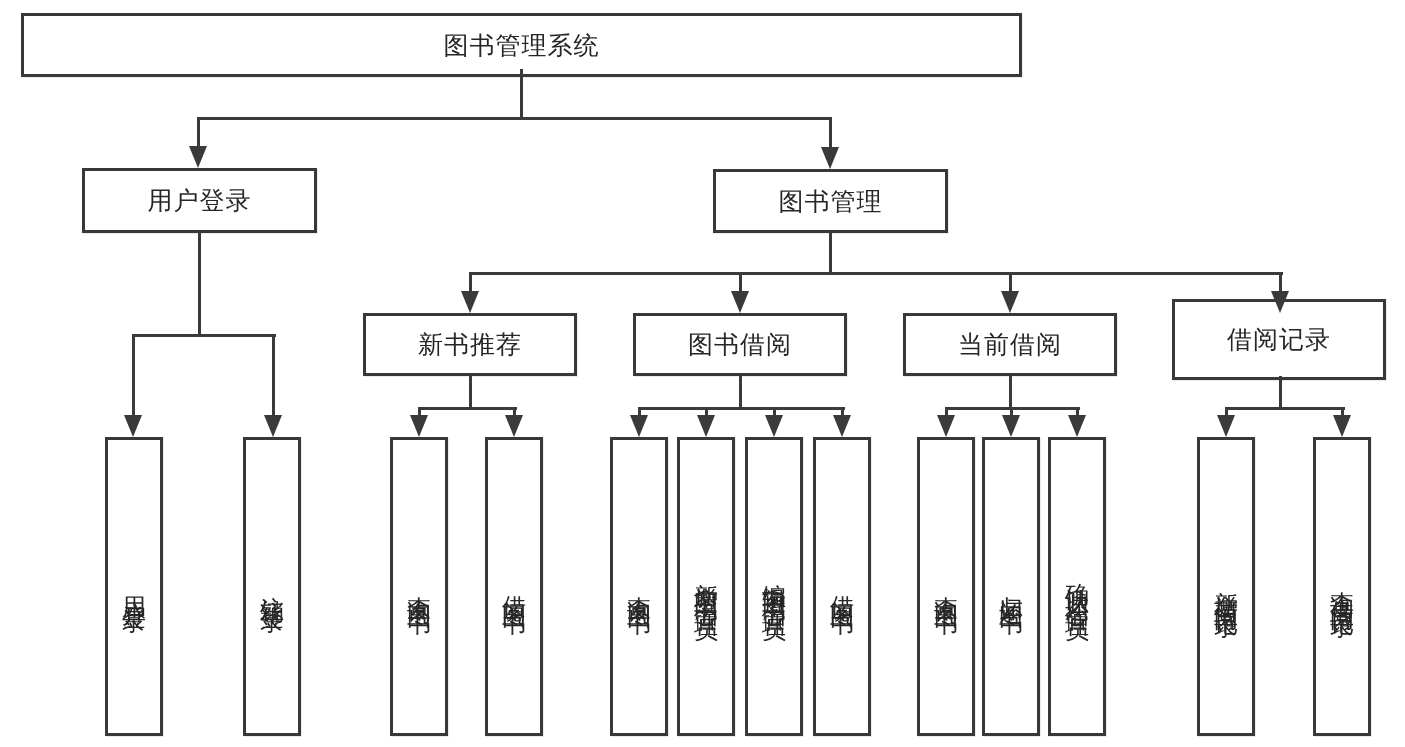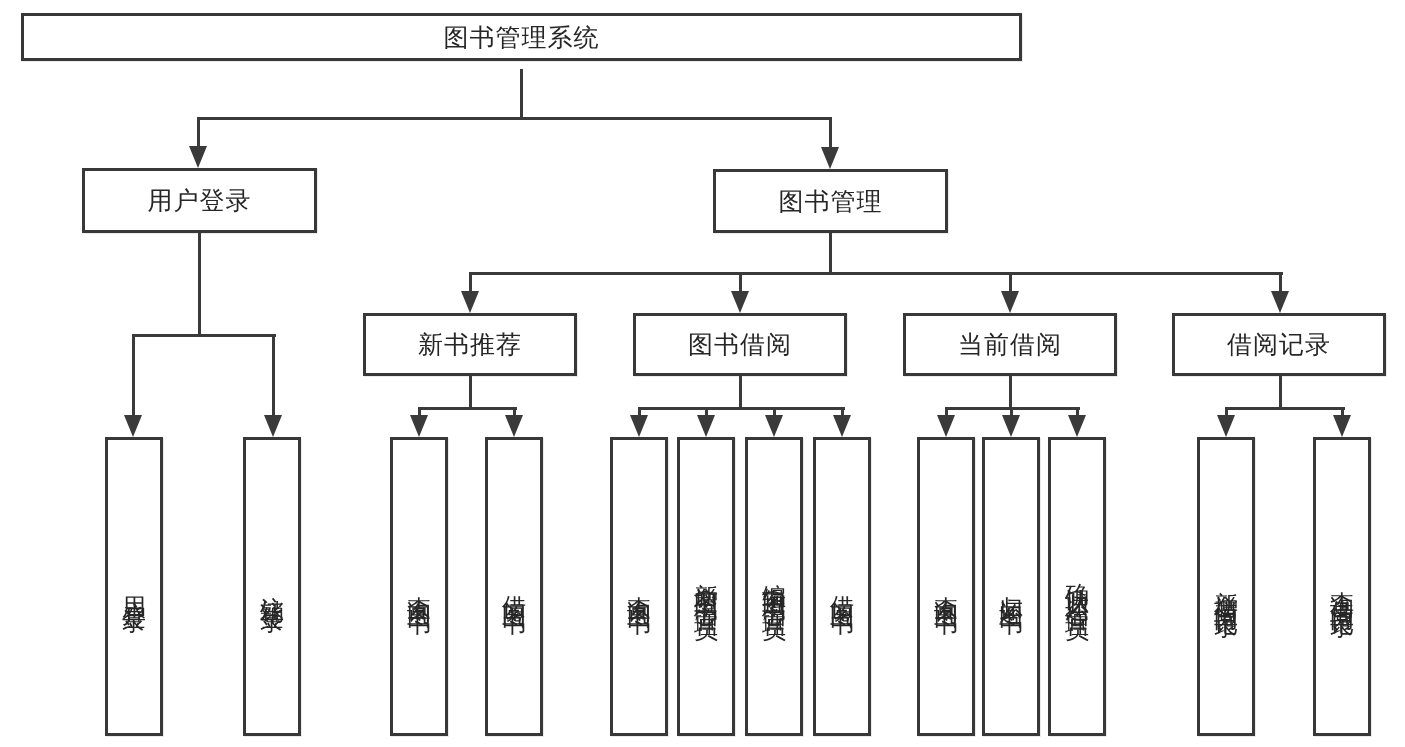--- a/index.html
+++ b/index.html
@@ -56,29 +56,29 @@
     letter-spacing:1px;
     text-shadow:0 0 2px #ffffff;
     white-space:nowrap;
   }
 </style>
 </head>
 <body>
 
 <div id="stage">
 
-  <div class="node" style="left:21px;top:13px;width:1001px;height:48px;">图书管理系统</div>
+  <div class="node" style="left:21px;top:13px;width:1001px;height:64px;">图书管理系统</div>
 
   <div class="node" style="left:82px;top:168px;width:235px;height:65px;">用户登录</div>
   <div class="node" style="left:363px;top:313px;width:214px;height:63px;">新书推荐</div>
 
   <div class="node" style="left:713px;top:169px;width:235px;height:64px;">图书管理</div>
   <div class="node" style="left:633px;top:313px;width:214px;height:63px;">图书借阅</div>
   <div class="node" style="left:903px;top:313px;width:214px;height:63px;">当前借阅</div>
-  <div class="node" style="left:1172px;top:313px;width:214px;height:63px;">借阅记录</div>
+  <div class="node" style="left:1172px;top:299px;width:214px;height:81px;">借阅记录</div>
 
   <div class="node vert" style="left:105px;top:437px;width:58px;height:299px;">用户登录</div>
   <div class="node vert" style="left:243px;top:437px;width:58px;height:299px;">注销登录</div>
 
   <div class="node vert" style="left:390px;top:437px;width:58px;height:299px;">查询图书</div>
   <div class="node vert" style="left:485px;top:437px;width:58px;height:299px;">借阅图书</div>
 
   <div class="node vert" style="left:610px;top:437px;width:58px;height:299px;">查询图书</div>
   <div class="node vert" style="left:677px;top:437px;width:58px;height:299px;">新增图书（管理员）</div>
   <div class="node vert" style="left:745px;top:437px;width:58px;height:299px;">编辑图书（管理员）</div>

